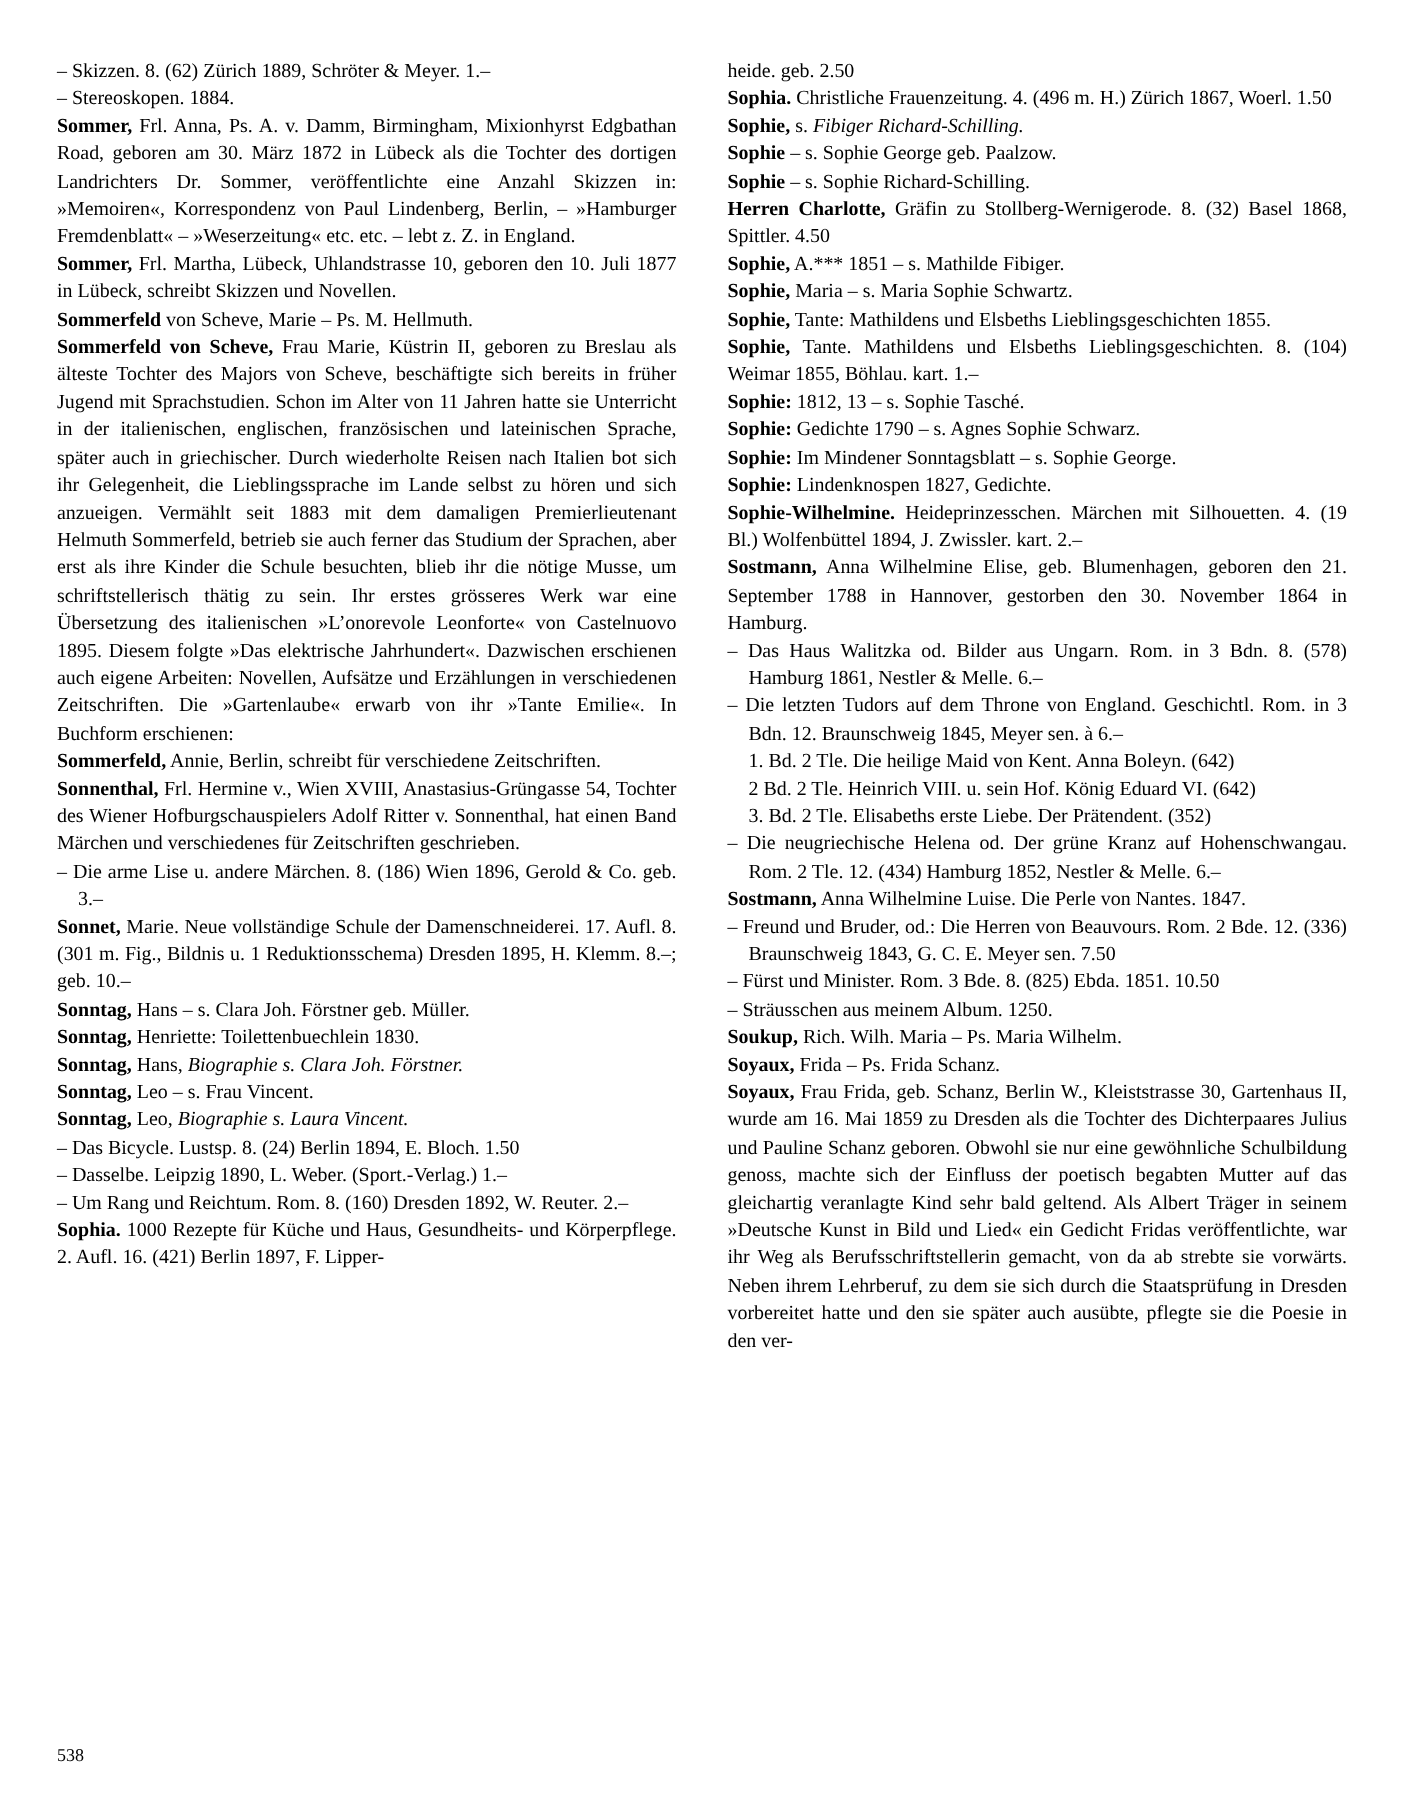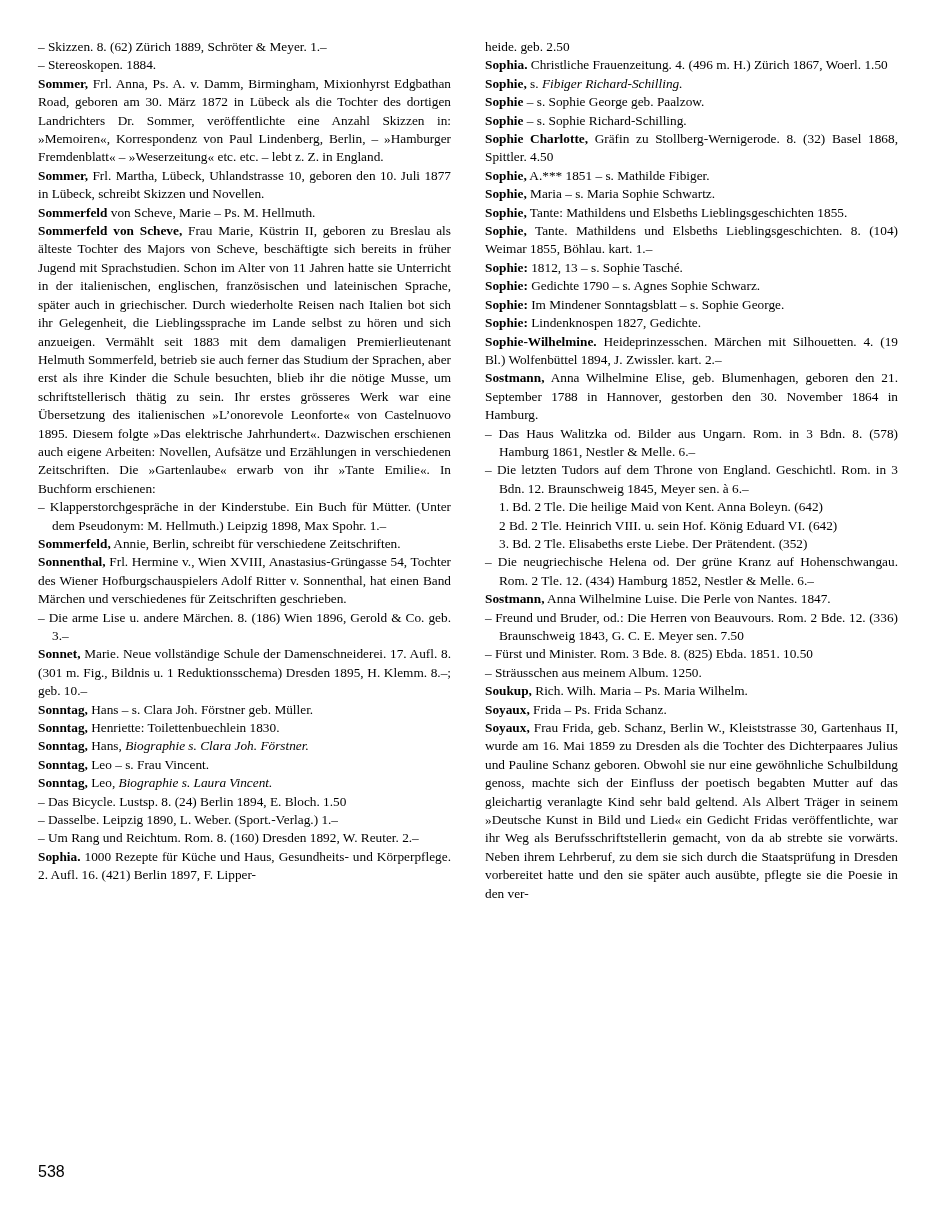--- a/index.html
+++ b/index.html
@@ -51,59 +51,58 @@
     margin: 0;
     padding-left: 28px;
     text-indent: -14px;
   }
   b { font-weight: bold; }
   i { font-style: italic; }
   .pagenum {
     position: absolute;
     left: 38px;
     top: 1163px;
-    font-family: Liberation Sans, sans-serif;
-    font-size: 16px;
+    font-family: Liberation Serif, serif;
+    font-size: 12px;
     color: #000;
   }
 </style>
 </head>
 <body>
 
 <div class="page">
   <div class="columns">
     <div class="col" id="col-left">
         <p class="dash-item">– Skizzen. 8. (62) Zürich 1889, Schröter &amp; Meyer. 1.–</p>
         <p class="dash-item">– Stereoskopen. 1884.</p>
         <p class="entry"><b>Sommer,</b> Frl. Anna, Ps. A. v. Damm, Birmingham, Mixionhyrst Edgbathan Road, geboren am 30. März 1872 in Lübeck als die Tochter des dortigen Landrichters Dr. Sommer, veröffentlichte eine Anzahl Skizzen in: »Memoiren«, Korrespondenz von Paul Lindenberg, Berlin, – »Hamburger Fremdenblatt« – »Weserzeitung« etc. etc. – lebt z. Z. in England.</p>
         <p class="entry"><b>Sommer,</b> Frl. Martha, Lübeck, Uhlandstrasse 10, geboren den 10. Juli 1877 in Lübeck, schreibt Skizzen und Novellen.</p>
         <p class="entry"><b>Sommerfeld</b> von Scheve, Marie – Ps. M. Hellmuth.</p>
         <p class="entry"><b>Sommerfeld von Scheve,</b> Frau Marie, Küstrin II, geboren zu Breslau als älteste Tochter des Majors von Scheve, beschäftigte sich bereits in früher Jugend mit Sprachstudien. Schon im Alter von 11 Jahren hatte sie Unterricht in der italienischen, englischen, französischen und lateinischen Sprache, später auch in griechischer. Durch wiederholte Reisen nach Italien bot sich ihr Gelegenheit, die Lieblingssprache im Lande selbst zu hören und sich anzueigen. Vermählt seit 1883 mit dem damaligen Premierlieutenant Helmuth Sommerfeld, betrieb sie auch ferner das Studium der Sprachen, aber erst als ihre Kinder die Schule besuchten, blieb ihr die nötige Musse, um schriftstellerisch thätig zu sein. Ihr erstes grösseres Werk war eine Übersetzung des italienischen »L’onorevole Leonforte« von Castelnuovo 1895. Diesem folgte »Das elektrische Jahrhundert«. Dazwischen erschienen auch eigene Arbeiten: Novellen, Aufsätze und Erzählungen in verschiedenen Zeitschriften. Die »Gartenlaube« erwarb von ihr »Tante Emilie«. In Buchform erschienen:</p>
-        <p class="dash-item">– Klapperstorchgespräche in der Kinderstube. Ein Buch für Mütter. (Unter dem Pseudonym: M. Hellmuth.) Leipzig 1898, Max Spohr. 1.–</p>
         <p class="entry"><b>Sommerfeld,</b> Annie, Berlin, schreibt für verschiedene Zeitschriften.</p>
         <p class="entry"><b>Sonnenthal,</b> Frl. Hermine v., Wien XVIII, Anastasius-Grüngasse 54, Tochter des Wiener Hofburgschauspielers Adolf Ritter v. Sonnenthal, hat einen Band Märchen und verschiedenes für Zeitschriften geschrieben.</p>
         <p class="dash-item">– Die arme Lise u. andere Märchen. 8. (186) Wien 1896, Gerold &amp; Co. geb. 3.–</p>
         <p class="entry"><b>Sonnet,</b> Marie. Neue vollständige Schule der Damenschneiderei. 17. Aufl. 8. (301 m. Fig., Bildnis u. 1 Reduktionsschema) Dresden 1895, H. Klemm. 8.–; geb. 10.–</p>
         <p class="entry"><b>Sonntag,</b> Hans – s. Clara Joh. Förstner geb. Müller.</p>
         <p class="entry"><b>Sonntag,</b> Henriette: Toilettenbuechlein 1830.</p>
         <p class="entry"><b>Sonntag,</b> Hans, <i>Biographie s. Clara Joh. Förstner.</i></p>
         <p class="entry"><b>Sonntag,</b> Leo – s. Frau Vincent.</p>
         <p class="entry"><b>Sonntag,</b> Leo, <i>Biographie s. Laura Vincent.</i></p>
         <p class="dash-item">– Das Bicycle. Lustsp. 8. (24) Berlin 1894, E. Bloch. 1.50</p>
         <p class="dash-item">– Dasselbe. Leipzig 1890, L. Weber. (Sport.-Verlag.) 1.–</p>
         <p class="dash-item">– Um Rang und Reichtum. Rom. 8. (160) Dresden 1892, W. Reuter. 2.–</p>
         <p class="entry"><b>Sophia.</b> 1000 Rezepte für Küche und Haus, Gesundheits- und Körperpflege. 2. Aufl. 16. (421) Berlin 1897, F. Lipper-</p>
       </div>
     <div class="col" id="col-right">
         <p class="entry">heide. geb. 2.50</p>
         <p class="entry"><b>Sophia.</b> Christliche Frauenzeitung. 4. (496 m. H.) Zürich 1867, Woerl. 1.50</p>
         <p class="entry"><b>Sophie,</b> s. <i>Fibiger Richard-Schilling.</i></p>
         <p class="entry"><b>Sophie</b> – s. Sophie George geb. Paalzow.</p>
         <p class="entry"><b>Sophie</b> – s. Sophie Richard-Schilling.</p>
-        <p class="entry"><b>Sophie Charlotte,</b> Gräfin zu Stollberg-Wernigerode. 8. (32) Basel 1868, Spittler. 4.50</p>
+        <p class="entry"><b>Herren Charlotte,</b> Gräfin zu Stollberg-Wernigerode. 8. (32) Basel 1868, Spittler. 4.50</p>
         <p class="entry"><b>Sophie,</b> A.*** 1851 – s. Mathilde Fibiger.</p>
         <p class="entry"><b>Sophie,</b> Maria – s. Maria Sophie Schwartz.</p>
         <p class="entry"><b>Sophie,</b> Tante: Mathildens und Elsbeths Lieblingsgeschichten 1855.</p>
         <p class="entry"><b>Sophie,</b> Tante. Mathildens und Elsbeths Lieblingsgeschichten. 8. (104) Weimar 1855, Böhlau. kart. 1.–</p>
         <p class="entry"><b>Sophie:</b> 1812, 13 – s. Sophie Tasché.</p>
         <p class="entry"><b>Sophie:</b> Gedichte 1790 – s. Agnes Sophie Schwarz.</p>
         <p class="entry"><b>Sophie:</b> Im Mindener Sonntagsblatt – s. Sophie George.</p>
         <p class="entry"><b>Sophie:</b> Lindenknospen 1827, Gedichte.</p>
         <p class="entry"><b>Sophie-Wilhelmine.</b> Heideprinzesschen. Märchen mit Silhouetten. 4. (19 Bl.) Wolfenbüttel 1894, J. Zwissler. kart. 2.–</p>
         <p class="entry"><b>Sostmann,</b> Anna Wilhelmine Elise, geb. Blumenhagen, geboren den 21. September 1788 in Hannover, gestorben den 30. November 1864 in Hamburg.</p>

